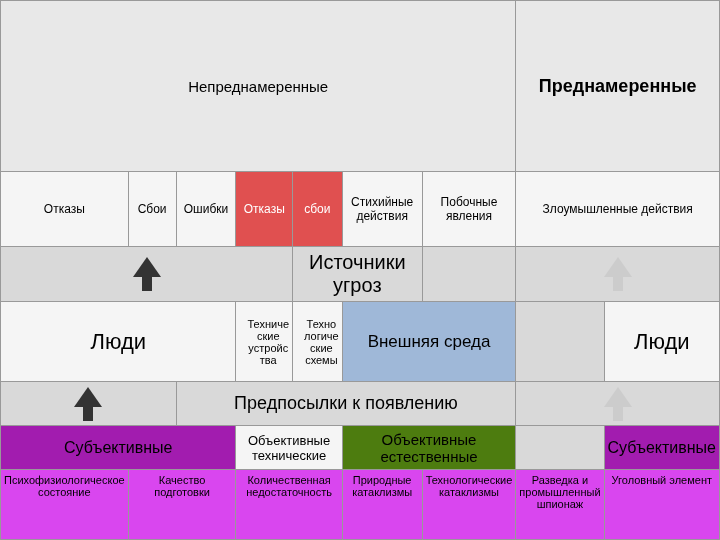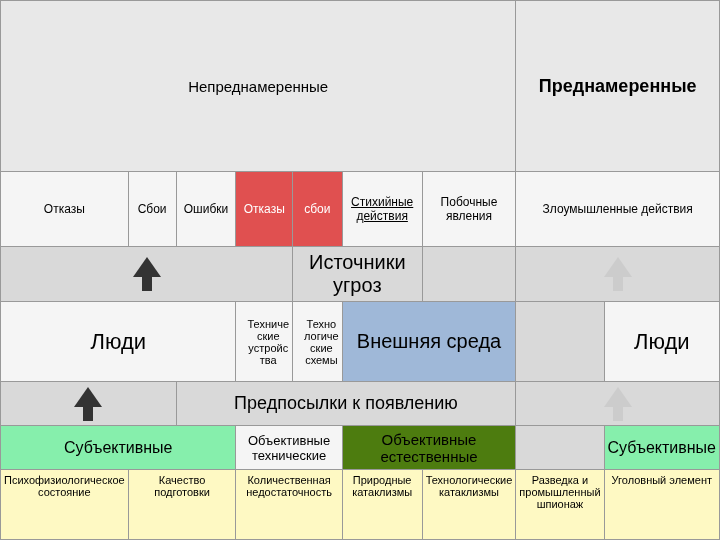--- a/index.html
+++ b/index.html
@@ -60,45 +60,45 @@
       font-weight: normal;
       background: #f5f5f5;
     }
     .tech-cell {
       font-size: 11px;
       background: #f5f5f5;
       padding-left: 11px;
     }
     .external-env {
       background: #9fb8d8;
-      font-size: 20px;
+      font-size: 17px;
       font-weight: normal;
     }
     .prereq-row {
       background: #d9d9d9;
     }
     .prereq-label {
       font-size: 18px;
     }
     .subjective-cell {
       font-size: 16px;
-      background: #86efac;
+      background: #a21caf;
     }
     .objective-tech {
       font-size: 13px;
       background: #f5f5f5;
     }
     .objective-nat {
       background: #4d7c0f;
       font-size: 15px;
       font-weight: normal;
     }
     .bottom-detail {
       font-size: 11px;
-      background: #fef9c3;
+      background: #d946ef;
       vertical-align: top;
       padding: 4px 3px;
     }
     .arrow-container {
       display: flex;
       justify-content: center;
       align-items: center;
     }
     .arrow-shaft-up {
       display: inline-flex;
@@ -128,21 +128,21 @@
     <td colspan="7" class="header-unintentional">Непреднамеренные</td>
     <td colspan="2" class="header-intentional">Преднамеренные</td>
   </tr>
 
   <tr style="height:75px;">
     <td class="subheader-cell" style="width:58px;">Отказы</td>
     <td class="subheader-cell" style="width:48px;">Сбои</td>
     <td class="subheader-cell" style="width:60px;">Ошибки</td>
     <td class="subheader-red" style="width:55px;">Отказы</td>
     <td class="subheader-red" style="width:45px;">сбои</td>
-    <td class="subheader-cell" style="width:80px;text-decoration:underline;">Стихийные действия</td>
+    <td class="subheader-cell" style="width:80px;">Стихийные действия</td>
     <td class="subheader-cell" style="width:75px;">Побочные явления</td>
     <td colspan="2" class="subheader-cell" style="width:190px;">Злоумышленные действия</td>
   </tr>
 
   <tr style="height:44px;padding-left:40px;">
     <td colspan="4" class="sources-row arrow-cell">
       <div class="arrow-container">
         <div class="arrow-shaft-up">
           <div class="head"></div>
           <div class="shaft"></div>

